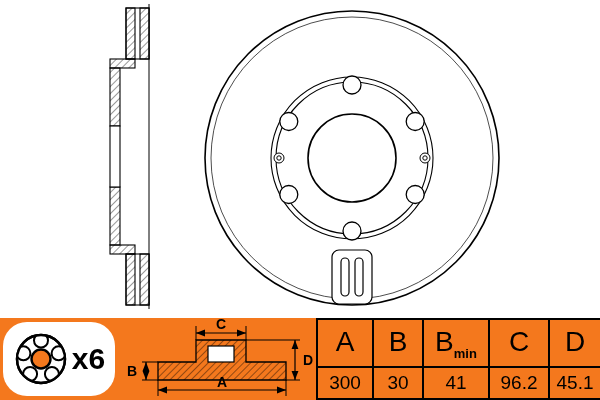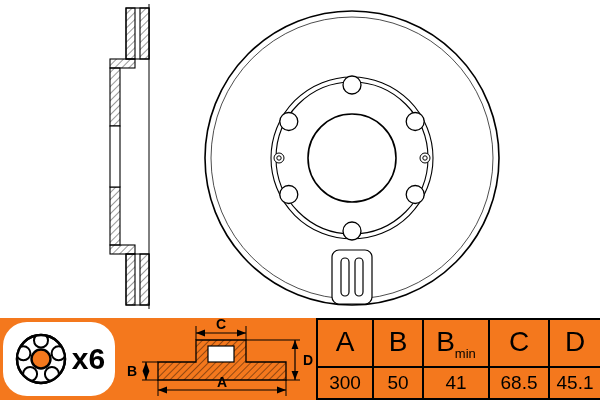--- a/index.html
+++ b/index.html
@@ -36,21 +36,21 @@
     position: absolute; left: 316px; top: 0;
     width: 284px; height: 82px;
     border-collapse: collapse; table-layout: fixed;
   }
   .spec-table td {
     border: 2.5px solid #000;
     text-align: center; vertical-align: middle;
     padding: 0; color: #000; background: #F4781D;
   }
   .spec-table .hdr { font-size: 28px; height: 43px; }
-  .spec-table .hdr sub { font-size: 13px; }
+  .spec-table .hdr sub { font-size: 13px; font-weight: bold; }
   .spec-table .val { font-size: 19px; height: 28px; }
 </style>
 </head>
 <body>
 
 <div class="canvas">
 
   <div class="drawings">
 
     <svg class="side-view" width="75" height="305" viewBox="0 0 75 305">
@@ -188,22 +188,22 @@
           </td>
           <td class="hdr">
             <span>C</span><sub></sub>
           </td>
           <td class="hdr">
             <span>D</span><sub></sub>
           </td>
         </tr>
         <tr>
           <td class="val">300</td>
-          <td class="val">50</td>
+          <td class="val">30</td>
           <td class="val">41</td>
-          <td class="val">68.5</td>
+          <td class="val">96.2</td>
           <td class="val">45.1</td>
         </tr>
       </tbody>
     </table>
 
   </div>
 </div>
 
 </body></html>

